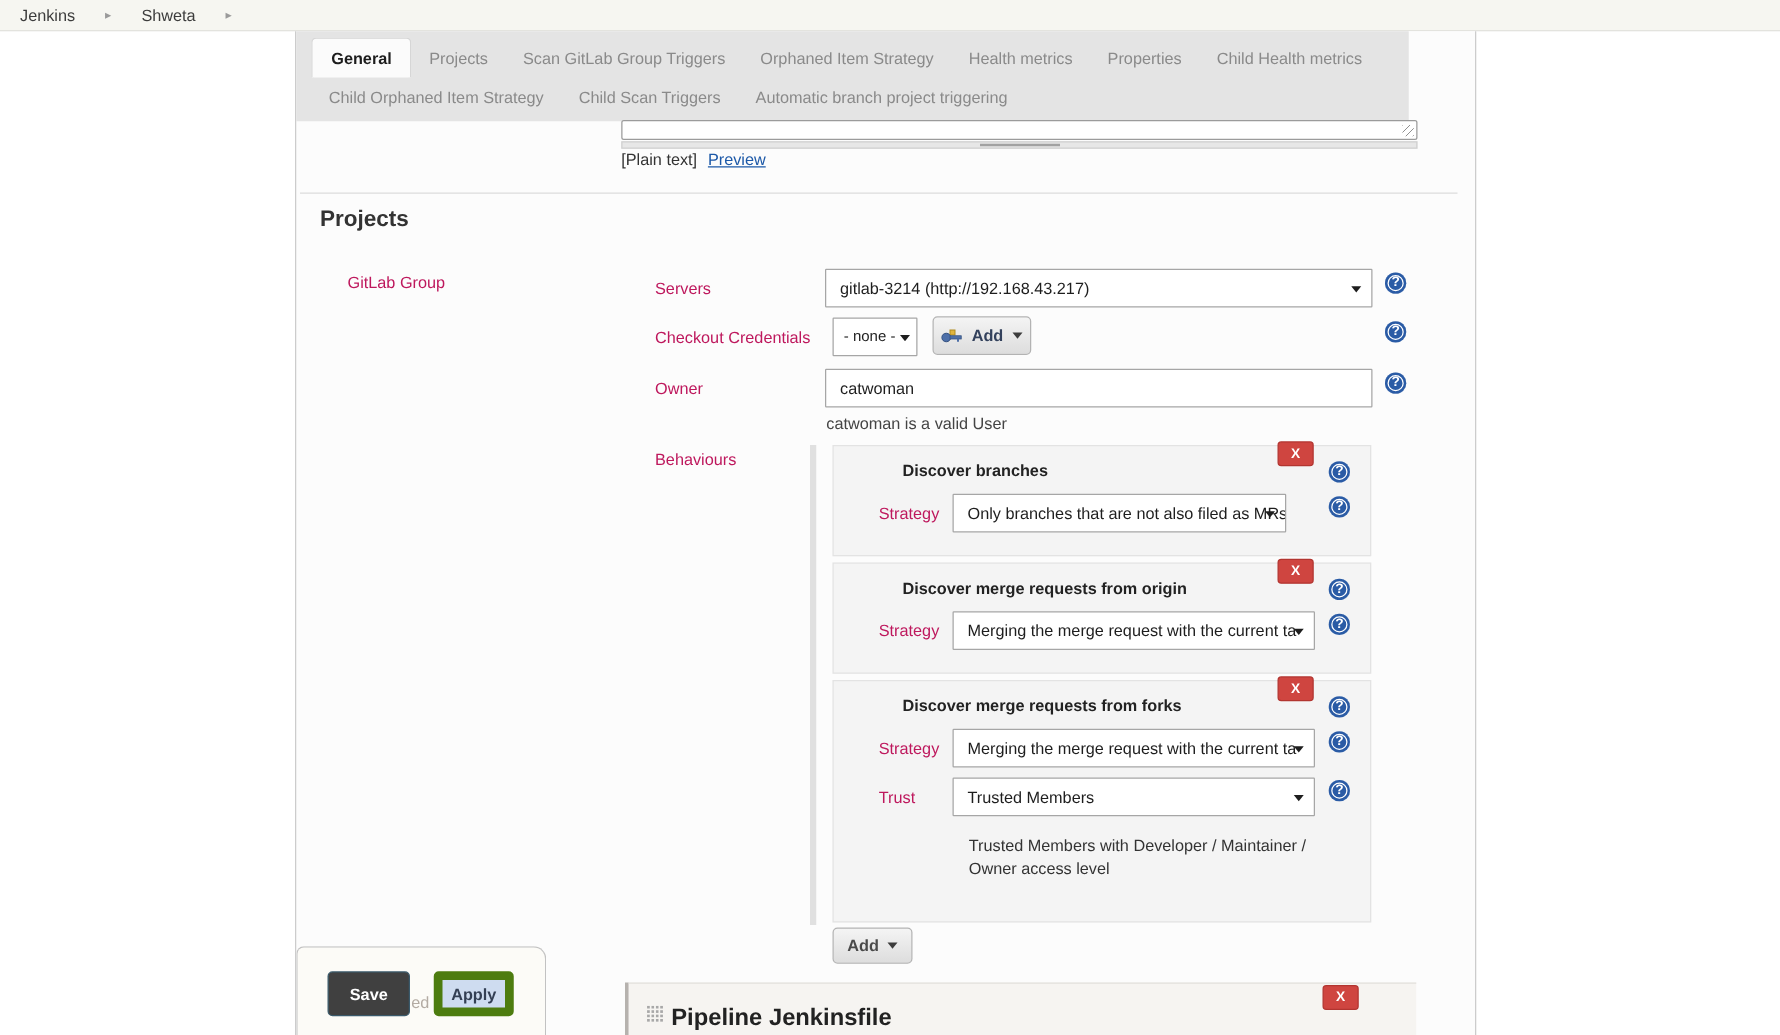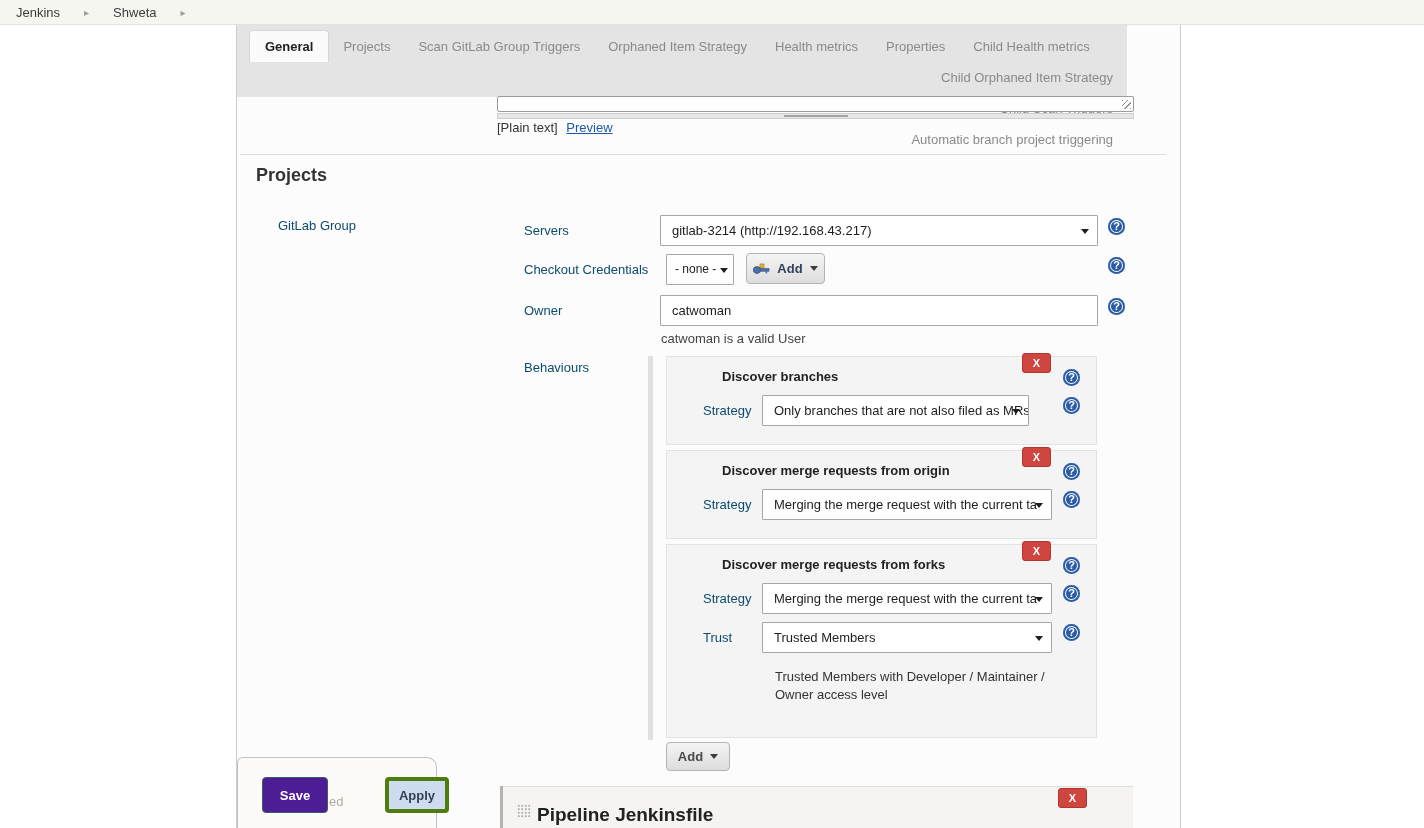--- a/index.html
+++ b/index.html
@@ -14,41 +14,41 @@
   .crumb-sep { color:#9a9a9a; font-size:10px; }
 
   
   .panel { position:absolute; left:236px; top:25px; width:945px; height:803px; background:#fcfcfc;
     border-left:1px solid #cccccc; border-right:1px solid #cccccc; }
 
   
   .tabbar { position:absolute; left:237px; top:25px; width:890px; height:72px; background:#e4e4e4; font-size:13px; }
   .tabrow { display:flex; align-items:flex-end; padding-left:12px; }
   .tabrow1 { padding-top:12px; height:37px;align-items:flex-end; }
-  .tabrow2 { height:33px; align-items:flex-end;flex-direction:column; }
+  .tabrow2 { height:33px; align-items:flex-start; }
   .tab { padding:8px 14px; color:#8a8a8a; white-space:nowrap; cursor:pointer; }
   .tab.active { background:#fbfbfb; border:1px solid #d6d6d6; border-bottom:none;
     border-radius:4px 4px 0 0; color:#1d1d1d; font-weight:bold; padding:8px 15px; }
 
   
   .ta { position:absolute; left:497px; top:96px; width:637px; height:16px; background:#ffffff;
     border:1px solid #9b9b9b; border-radius:2px; }
   .ta-resize { position:absolute; right:2px; bottom:2px; width:9px; height:9px;
     background:repeating-linear-gradient(315deg, #8f8f8f 0 1px, transparent 1px 4px); }
   .ta-grip { position:absolute; left:497px; top:113px; width:637px; height:6px; background:#e7e7e7;
     border:1px solid #cfcfcf; cursor:row-resize; }
   .ta-grip-center { position:absolute; left:50%; top:1px; transform:translateX(-50%); width:64px; height:2px;
     background:#a2a2a2; }
   .plainrow { position:absolute; left:497px; top:120px; font-size:13px; color:#333; }
   .preview-link { color:#1d59a8; text-decoration:underline; cursor:pointer; margin-left:5px;margin-top:48px; }
 
   .divider { position:absolute; left:240px; top:154px; width:926px; height:1px; background:#dcdcdc; }
 
   .h-projects { position:absolute; left:256px; top:165px; font-size:18px; font-weight:bold; color:#333; }
-  .lbl { position:absolute; font-size:13px; color:#0c4a6e; white-space:nowrap; }
+  .lbl { position:absolute; font-size:13px; color:#be185d; white-space:nowrap; }
 
   
   .sel { position:absolute; background:#fff; border:1px solid #a6a6a6; border-radius:1px; height:31px;
     font-size:13px; color:#1e1e1e; line-height:29px; padding:0 22px 0 11px; overflow:hidden;
     white-space:nowrap; cursor:pointer; }
   .sel .caret { position:absolute; right:8px; top:13px; width:0; height:0;
     border-left:4px solid transparent; border-right:4px solid transparent; border-top:5px solid #1e1e1e; }
   .inp { position:absolute; background:#fff; border:1px solid #a6a6a6; border-radius:1px; height:31px;
     font-size:13px; color:#1e1e1e; line-height:29px; padding:0 11px; }
 
@@ -78,24 +78,24 @@
   .pipe-box { position:absolute; left:503px; top:786px; width:630px; height:42px; background:#f6f4f1;
     border-top:1px solid #e2dfdb; }
   .dots { position:absolute; left:517px; top:804px; width:14px; height:14px;
     background-image:radial-gradient(#a8a8a8 1px, transparent 1.1px); background-size:3.5px 3.5px; cursor:grab; }
   .pipe-title { position:absolute; left:537px; top:804px; font-size:19px; font-weight:bold; color:#222; }
 
   
   .footerbar { position:absolute; left:237px; top:757px; width:200px; height:71px; background:#fcfbf7;
     border:1px solid #c2c2c2; border-bottom:none; border-radius:6px 10px 0 0; }
   .occluded { position:absolute; left:329px; top:794px; font-size:13px; color:#b3aba3; z-index:1; }
-  .btn-save { position:absolute; left:262px; top:777px; width:66px; height:36px; background:#4c1d95;
+  .btn-save { position:absolute; left:262px; top:777px; width:66px; height:36px; background:#404040;
     border:1px solid #3a5a6b; border-radius:4px; color:#fff; font-size:13px; font-weight:bold; cursor:pointer; z-index:2; }
   .btn-apply { position:absolute; left:347px; top:777px; width:64px; height:36px; background:#cedcf0;
-    border:4px solid #4d7c0f; border-radius:4px; color:#333f54; font-size:13px; font-weight:bold; cursor:pointer; z-index:2;margin-left:38px; }
+    border:7px solid #4d7c0f; border-radius:4px; color:#333f54; font-size:13px; font-weight:bold; cursor:pointer; z-index:2; }
 </style>
 </head>
 <body>
 
 <div id="stage">
 
   <div class="crumbbar">
     <span class="crumb">Jenkins</span>
     <span class="crumb-sep">▸</span>
     <span class="crumb">Shweta</span>

